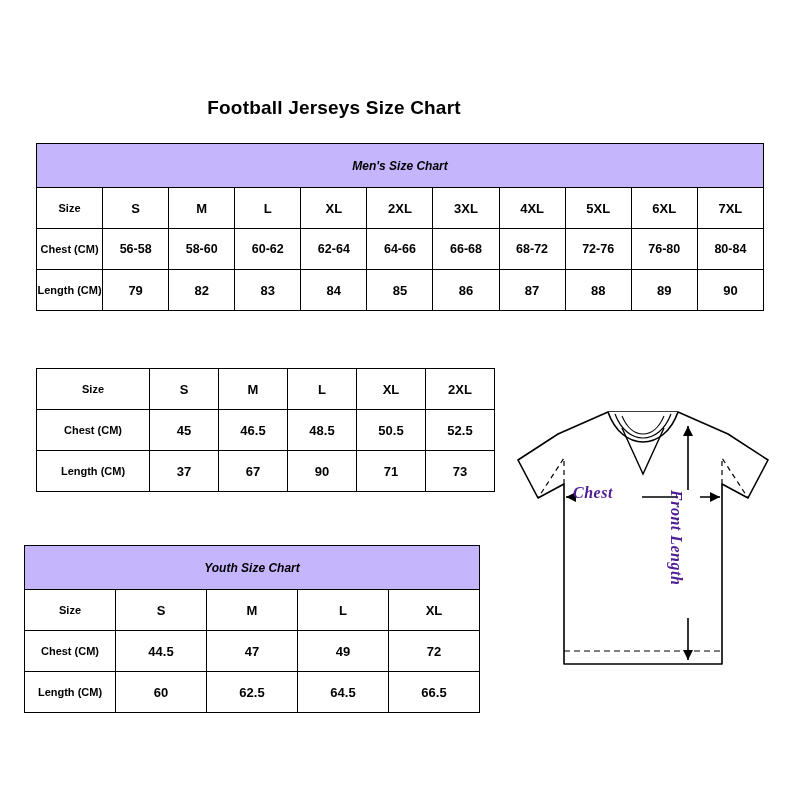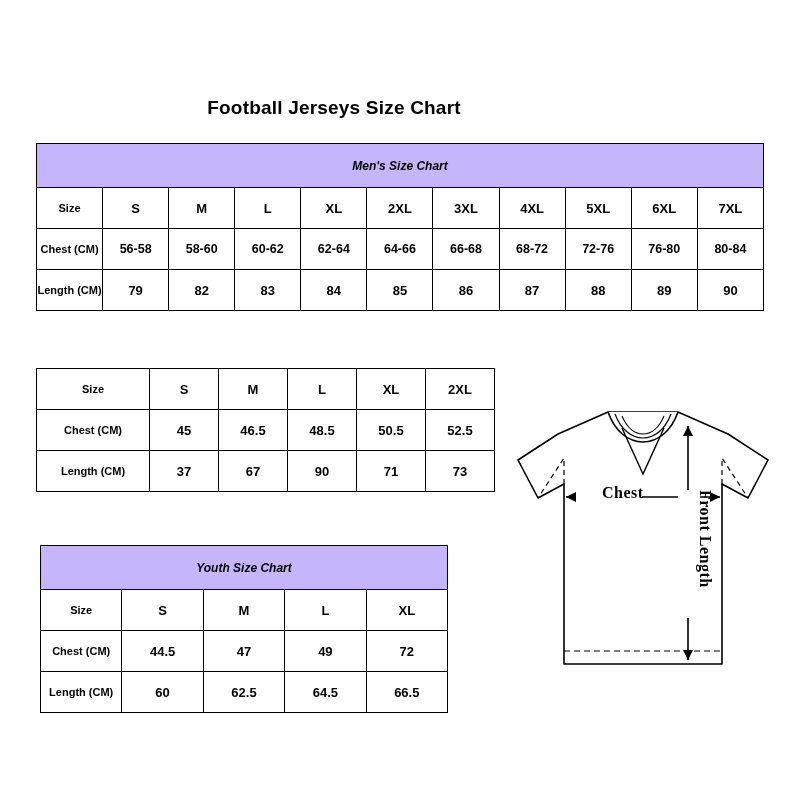--- a/index.html
+++ b/index.html
@@ -73,43 +73,43 @@
   #womens-table {
     left: 36px;
     top: 368px;
     width: 456px;
   }
   #womens-table td.rowlabel { width: 112px; }
   #womens-table td.cell { width: 68px; }
 
   
   #youth-table {
-    left: 40px;
+    left: 24px;
     top: 545px;
-    width: 408px;
+    width: 456px;
   }
   #youth-table td.rowlabel { width: 112px; }
   #youth-table td.cell { width: 86px; }
 
   
   #shirt-diagram {
     position: absolute;
     left: 498px;
     top: 398px;
     width: 290px;
     height: 290px;
   }
   .diagram-label {
     position: absolute;
     font-family: "Liberation Serif", serif;
+    font-style: italic;
     font-weight: bold;
     font-size: 16px;
-    color: #000000;
+    color: #4c1d95;
     letter-spacing: 0.5px;
-    margin-left: 29px;
   }
   #chest-label {
     left: 75px;
     top: 86px;
   }
   #front-length-label {
     left: 169px;
     top: 92px;
     writing-mode: vertical-rl;
     text-orientation: mixed;

